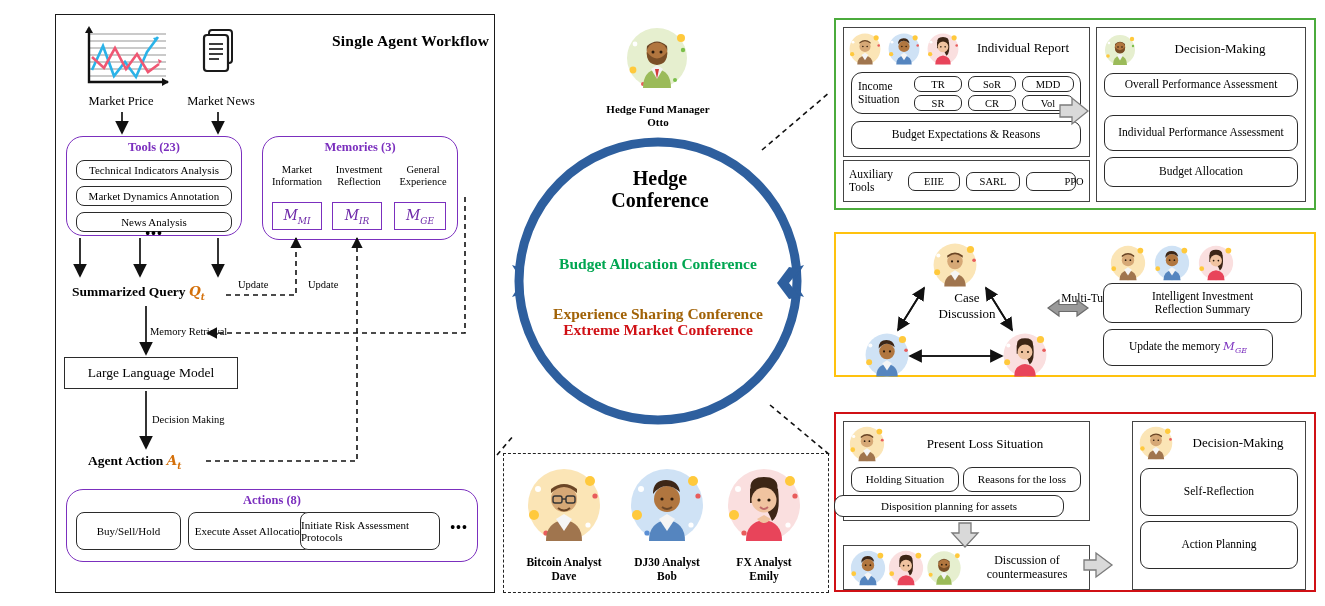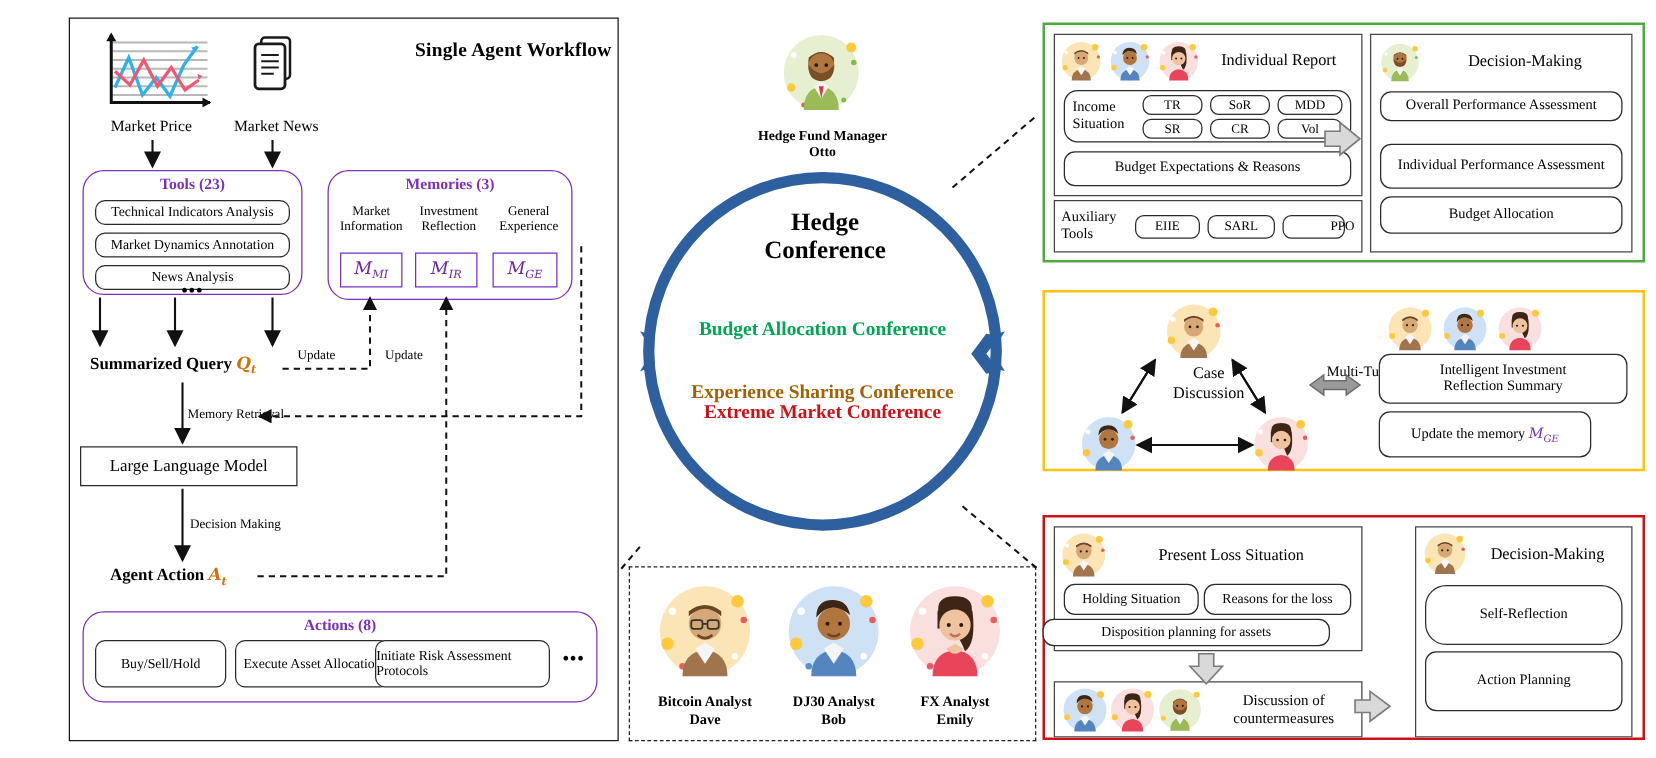--- a/index.html
+++ b/index.html
@@ -544,21 +544,21 @@
     <circle cx="74" cy="34" r="3" fill="#e85c5c"></circle>
     <path d="M24 78 q0-19 18-21 q18 2 18 21 z" fill="#a0754e"></path>
     <path d="M34 56 l8 12 l8 -12 l-8 -5 z" fill="#f5f5f5"></path>
     <circle cx="42" cy="36" r="13" fill="#d6a876"></circle>
     <path d="M29 30 q13-12 26 0 l0 -4 q-13 -10 -26 0z" fill="#6b4626"></path>
     <circle cx="37" cy="36" r="1.8" fill="#2a1a0c"></circle>
       <circle cx="47" cy="36" r="1.8" fill="#2a1a0c"></circle>
   </svg>
 </div>
 <div class="abs hdr" style="left:1174px;top:435px;width:128px;text-align:center;">Decision-Making</div>
-<div class="abs wide" style="left:1140px;top:468px;width:158px;height:48px;border-radius:17px;">Self-Reflection</div>
+<div class="abs wide" style="left:1140px;top:468px;width:158px;height:48px;">Self-Reflection</div>
 <div class="abs wide" style="left:1140px;top:521px;width:158px;height:48px;">Action Planning</div>
 
 <svg class="ov">
   <defs>
     <marker id="ah" markerWidth="9" markerHeight="9" refX="7" refY="4" orient="auto">
       <path d="M0,0 L8,4 L0,8 z" fill="#111"></path>
     </marker>
     <marker id="ahs" markerWidth="8" markerHeight="8" refX="6.4" refY="3.6" orient="auto">
       <path d="M0,0 L7,3.6 L0,7.2 z" fill="#111"></path>
     </marker>

